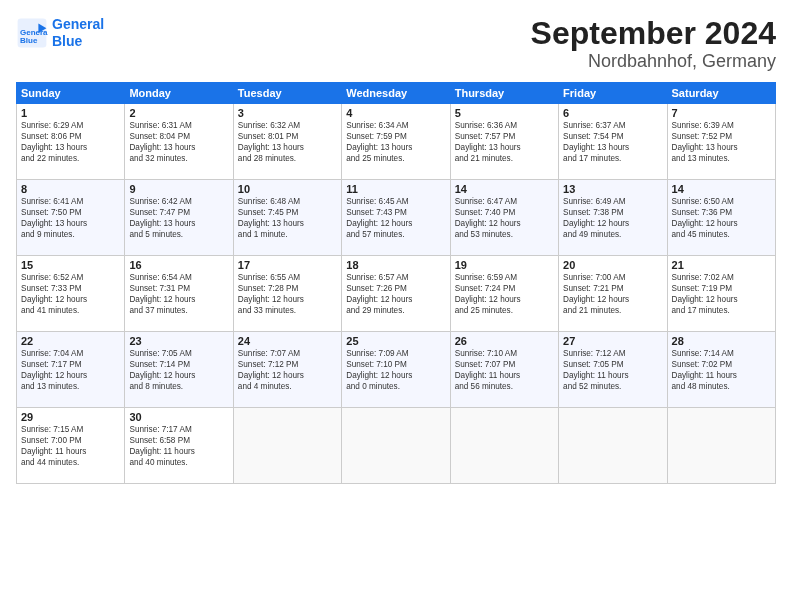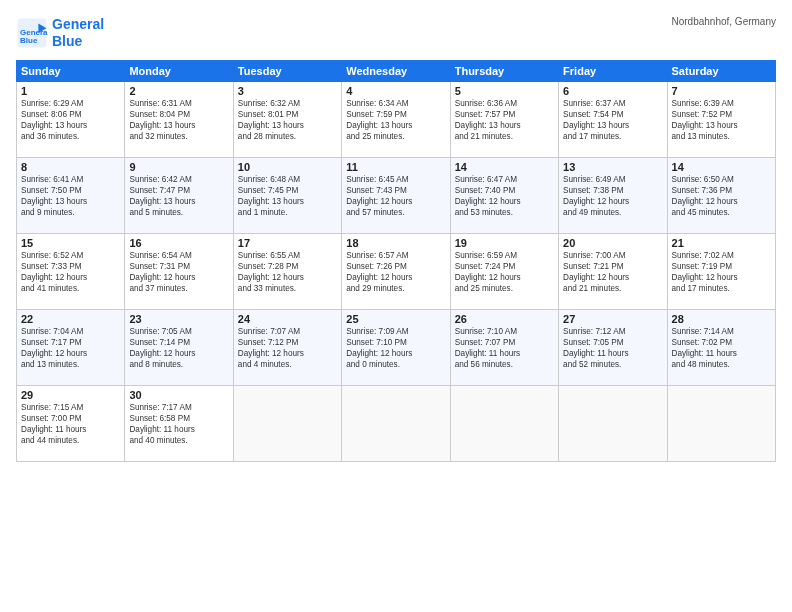--- a/index.html
+++ b/index.html
@@ -34,21 +34,21 @@
     .title-block {
       text-align: right;
     }
     .month-title {
       font-size: 32px;
       font-weight: bold;
       color: #222;
       line-height: 1.1;
     }
     .location {
-      font-size: 10px;
+      font-size: 18px;
       color: #555;
     }
     table {
       width: 100%;
       border-collapse: collapse;
       font-size: 9px;
     }
     thead tr th {
       background: #1a73e8;
       color: #fff;
@@ -98,20 +98,21 @@
         <polygon points="28,8 38,14 28,20" fill="#1a73e8"></polygon>
       </svg>
       <div>
         <div style="font-size:14px;font-weight:bold;color:#333;line-height:1.2;">
           <span style="color:#1a73e8;">General</span>
         </div>
         <div style="font-size:14px;font-weight:bold;color:#1a73e8;line-height:1.2;">Blue</div>
       </div>
     </div>
     <div class="title-block">
+      <div class="month-title">September 2024</div>
       <div class="location">Nordbahnhof, Germany</div>
     </div>
   </div>
 
   <table>
     <thead>
       <tr>
       <th>Sunday</th>
           <th>Monday</th>
           <th>Tuesday</th>
@@ -121,21 +122,21 @@
           <th>Saturday</th>
         </tr>
     </thead>
     <tbody id="cal-body">
     <tr>
           <td>
             <span class="day-num">1</span>
             <div class="cell-text">Sunrise: 6:29 AM</div>
             <div class="cell-text">Sunset: 8:06 PM</div>
             <div class="cell-text">Daylight: 13 hours</div>
-            <div class="cell-text">and 36 minutes.</div>
+            <div class="cell-text">and 22 minutes.</div>
           </td>
           <td>
             <span class="day-num">2</span>
             <div class="cell-text">Sunrise: 6:31 AM</div>
             <div class="cell-text">Sunset: 8:04 PM</div>
             <div class="cell-text">Daylight: 13 hours</div>
             <div class="cell-text">and 32 minutes.</div>
           </td>
           <td>
             <span class="day-num">3</span>

